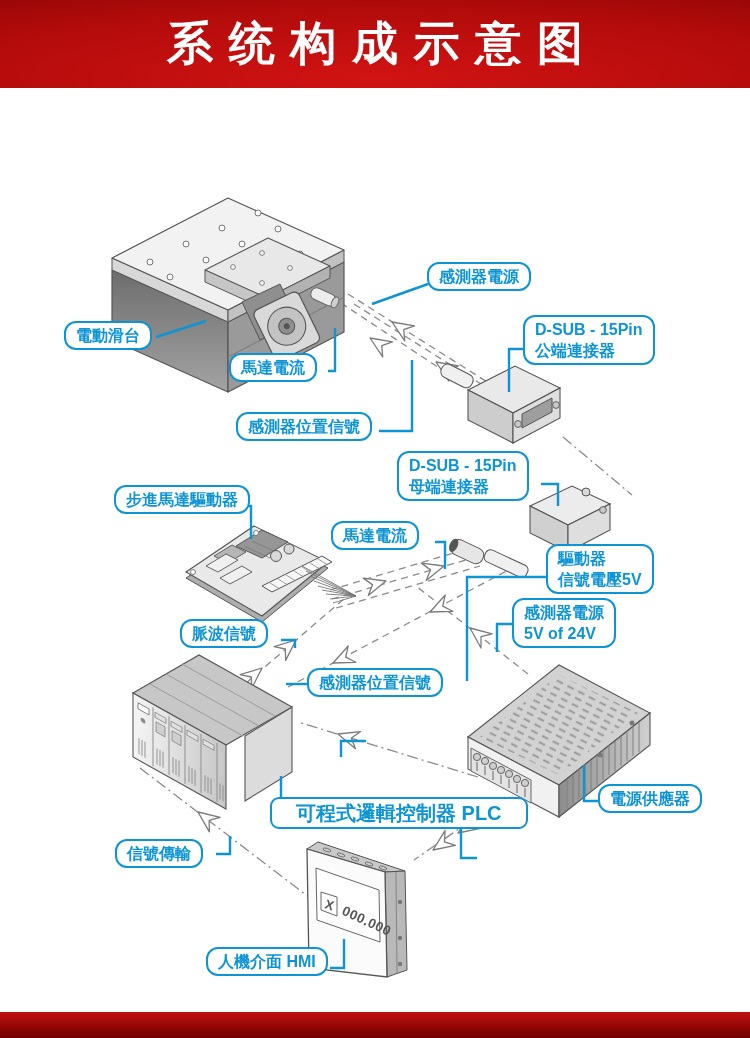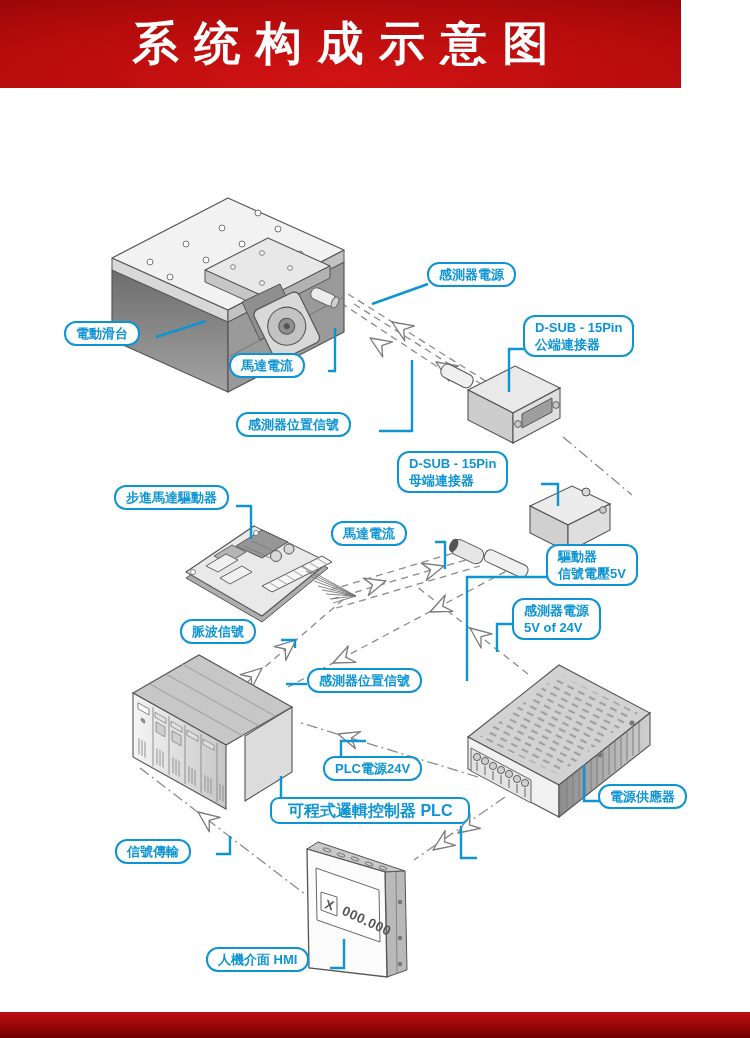--- a/index.html
+++ b/index.html
@@ -1,31 +1,31 @@
 <!DOCTYPE html>
 <html style="--blue: #0d94d4; --gray: #8a8a8a;"><head>
 <meta charset="utf-8">
 <style>
   :root{ --blue:#0d94d4; --gray:#8a8a8a; }
   html,body{margin:0;padding:0;background:#fff;}
   .stage{position:relative;width:750px;height:1038px;background:#fff;overflow:hidden;
          font-family:"Liberation Sans","DejaVu Sans",sans-serif;}
-  .banner{position:absolute;left:0;top:0;width:681px;height:88px;
+  .banner{position:absolute;left:0;top:0;width:750px;height:88px;
           background:radial-gradient(130% 170% at 50% 88%, #d11313 0%, #b30b0b 45%, #8a0404 78%, #6e0202 100%);
           display:flex;align-items:center;justify-content:center;}
   .banner-title{color:#fff;font-size:46px;font-weight:bold;letter-spacing:0.34em;text-indent:0.34em;
                 white-space:nowrap;}
   .footer-bar{position:absolute;left:0;top:1012px;width:750px;height:26px;
           background:linear-gradient(180deg,#c01010 0%, #960606 55%, #6f0202 100%);}
   .diagram-svg{position:absolute;left:0;top:0;}
   .callout{position:absolute;z-index:5;background:#fff;border:2.5px solid var(--blue);
            border-radius:12px;padding:2px 10px;color:var(--blue);
-           font-weight:bold;font-size:13px;line-height:1.32;white-space:pre-line;text-align:center;}
+           font-weight:bold;font-size:16px;line-height:1.32;white-space:pre-line;text-align:center;}
   .callout.left{text-align:left;}
-  .callout.small{font-size:16px;border-radius:9px;padding:1px 16px;}
+  .callout.small{font-size:20px;border-radius:9px;padding:1px 24px;}
   .leader{fill:none;stroke:var(--blue);stroke-width:2.4px;stroke-linejoin:miter;stroke-linecap:butt;}
   .route{fill:none;stroke:var(--gray);stroke-width:1.3px;}
   .dashed{stroke-dasharray:7 5;}
   .dashdot{stroke-dasharray:11 4 2 4;}
 </style>
 </head>
 <body>
 
 <div class="stage">
 
@@ -267,20 +267,19 @@
   <div class="callout left" style="left:397px;top:451px">D-SUB - 15Pin
 母端連接器</div>
   <div class="callout" style="left:114px;top:485px">步進馬達驅動器</div>
   <div class="callout" style="left:331px;top:521px">馬達電流</div>
   <div class="callout left" style="left:546px;top:544px">驅動器
 信號電壓5V</div>
   <div class="callout left" style="left:512px;top:598px">感測器電源
 5V of 24V</div>
   <div class="callout" style="left:180px;top:619px">脈波信號</div>
   <div class="callout" style="left:307px;top:668px">感測器位置信號</div>
-  <div class="callout" style="left:323px;top:756px">PLC電源24V</div>
   <div class="callout small" style="left:270px;top:797px">可程式邏輯控制器 PLC</div>
   <div class="callout" style="left:598px;top:784px">電源供應器</div>
   <div class="callout" style="left:115px;top:839px">信號傳輸</div>
   <div class="callout" style="left:206px;top:947px">人機介面 HMI</div>
 
   <div class="footer-bar"></div>
 </div>
 
 </body></html>

